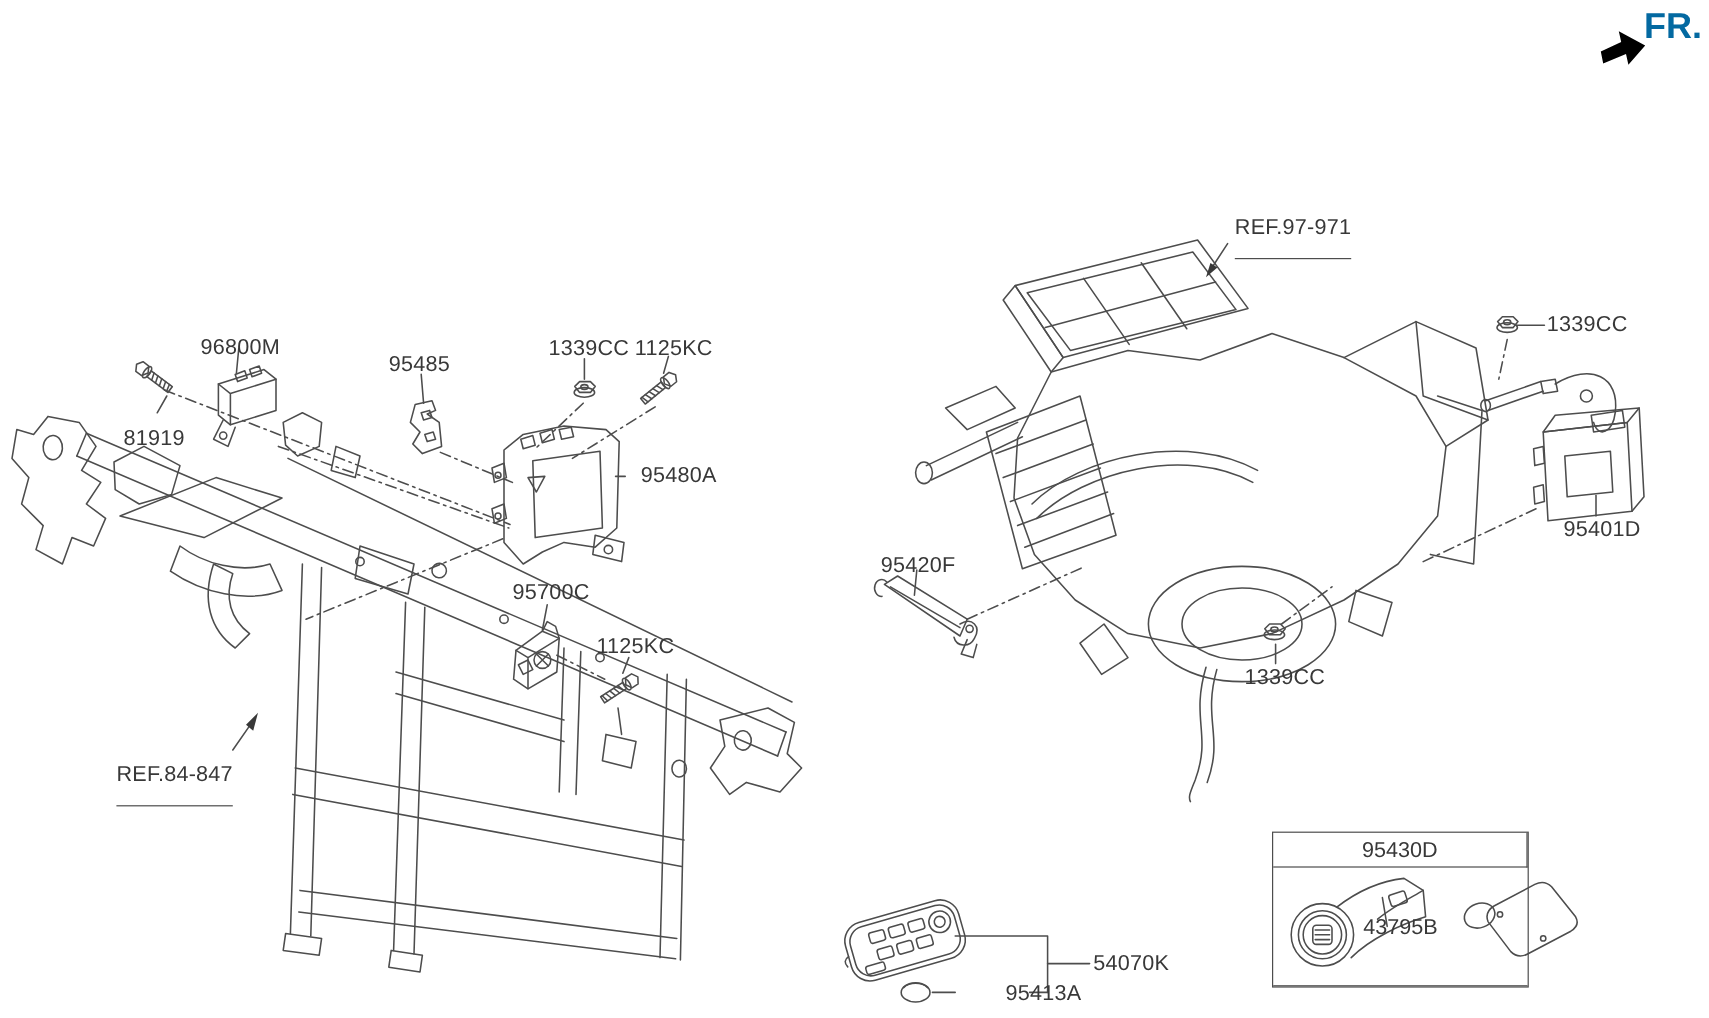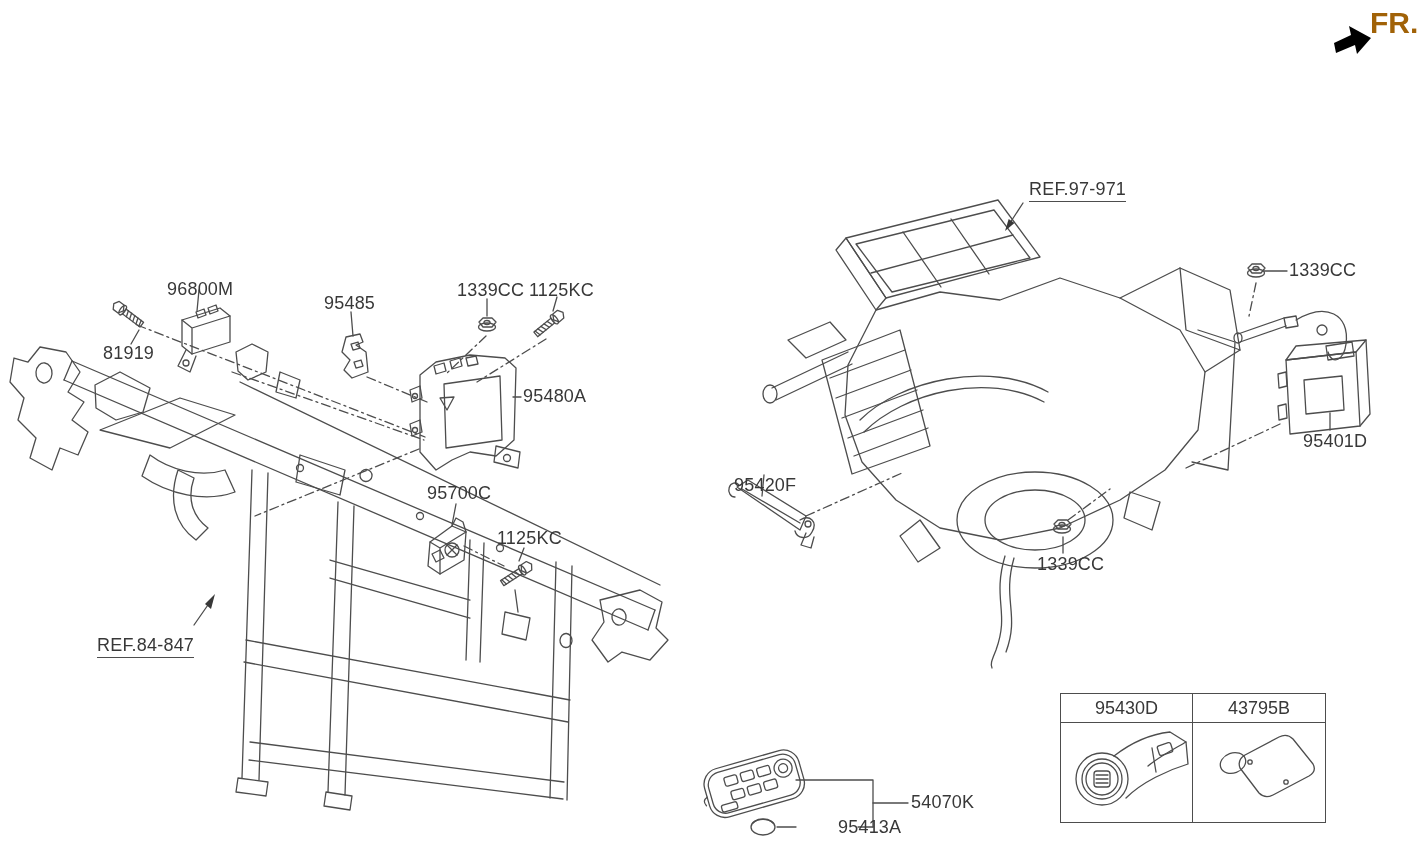--- a/index.html
+++ b/index.html
@@ -1,25 +1,25 @@
 <!DOCTYPE html>
 <html><head>
 <meta charset="utf-8">
 <style>
   html,body{margin:0;padding:0;background:#fff;}
   #stage{position:relative;width:1424px;height:848px;background:#fff;overflow:hidden;
          font-family:"Liberation Sans",sans-serif;}
   #art{position:absolute;left:0;top:0;}
   .callout{position:absolute;font-size:18px;color:#383838;white-space:nowrap;
            letter-spacing:0.2px;line-height:19px;}
-  .ref{border-bottom:1.6px solid #4d4d4d;padding-bottom:2px;cursor:pointer;}
-  .fr{position:absolute;left:1370px;top:6px;font-size:30px;font-weight:bold;color:#a16207;}
-  .ref-table{position:absolute;left:1060px;top:693px;width:266px;height:130px;
+  .ref{border-bottom:1.6px solid #4d4d4d;padding-bottom:16px;cursor:pointer;}
+  .fr{position:absolute;left:1370px;top:6px;font-size:30px;font-weight:bold;color:#0369a1;}
+  .ref-table{position:absolute;left:1060px;top:693px;width:214px;height:130px;
              border:1.6px solid #4d4d4d;box-sizing:border-box;
-             display:grid;grid-template-columns:1fr 1fr;grid-template-rows:29px 1fr;}
+             display:grid;grid-template-columns:1fr;grid-template-rows:29px 1fr;}
   .ref-table .hdr{border-bottom:1.6px solid #4d4d4d;display:flex;align-items:center;
              justify-content:center;font-size:18px;color:#383838;}
   .ref-table .hdr.first, .ref-table .body.first{border-right:1.6px solid #4d4d4d;}
   .ref-table .body{}
 </style>
 </head>
 <body>
 
 <div id="stage">
 
@@ -255,32 +255,32 @@
   </g>
 
   <g>
     <polygon points="1336,53 1334,43 1351,35 1349,26 1371,38 1357,54 1355,45" fill="#000" stroke="none"></polygon>
   </g>
 </svg>
 
 <div class="fr">FR.</div>
 
 <div class="callout" style="left:167px;top:280px">96800M</div>
-<div class="callout" style="left:103px;top:344px">81919</div>
+<div class="callout" style="left:103px;top:356px">81919</div>
 <div class="callout" style="left:324px;top:294px">95485</div>
 <div class="callout" style="left:457px;top:281px">1339CC</div>
 <div class="callout" style="left:529px;top:281px">1125KC</div>
-<div class="callout" style="left:523px;top:387px">95480A</div>
+<div class="callout" style="left:534px;top:387px">95480A</div>
 <div class="callout" style="left:427px;top:484px">95700C</div>
 <div class="callout" style="left:497px;top:529px">1125KC</div>
 <div class="callout ref" style="left:97px;top:636px">REF.84-847</div>
 <div class="callout ref" style="left:1029px;top:180px">REF.97-971</div>
 <div class="callout" style="left:1289px;top:261px">1339CC</div>
 <div class="callout" style="left:1303px;top:432px">95401D</div>
-<div class="callout" style="left:734px;top:476px">95420F</div>
+<div class="callout" style="left:734px;top:462px">95420F</div>
 <div class="callout" style="left:1037px;top:555px">1339CC</div>
 <div class="callout" style="left:911px;top:793px">54070K</div>
 <div class="callout" style="left:838px;top:818px">95413A</div>
 
 <div class="ref-table">
   <div class="hdr first">95430D</div>
   <div class="hdr">43795B</div>
   <div class="body first"></div>
   <div class="body"></div>
 </div>

